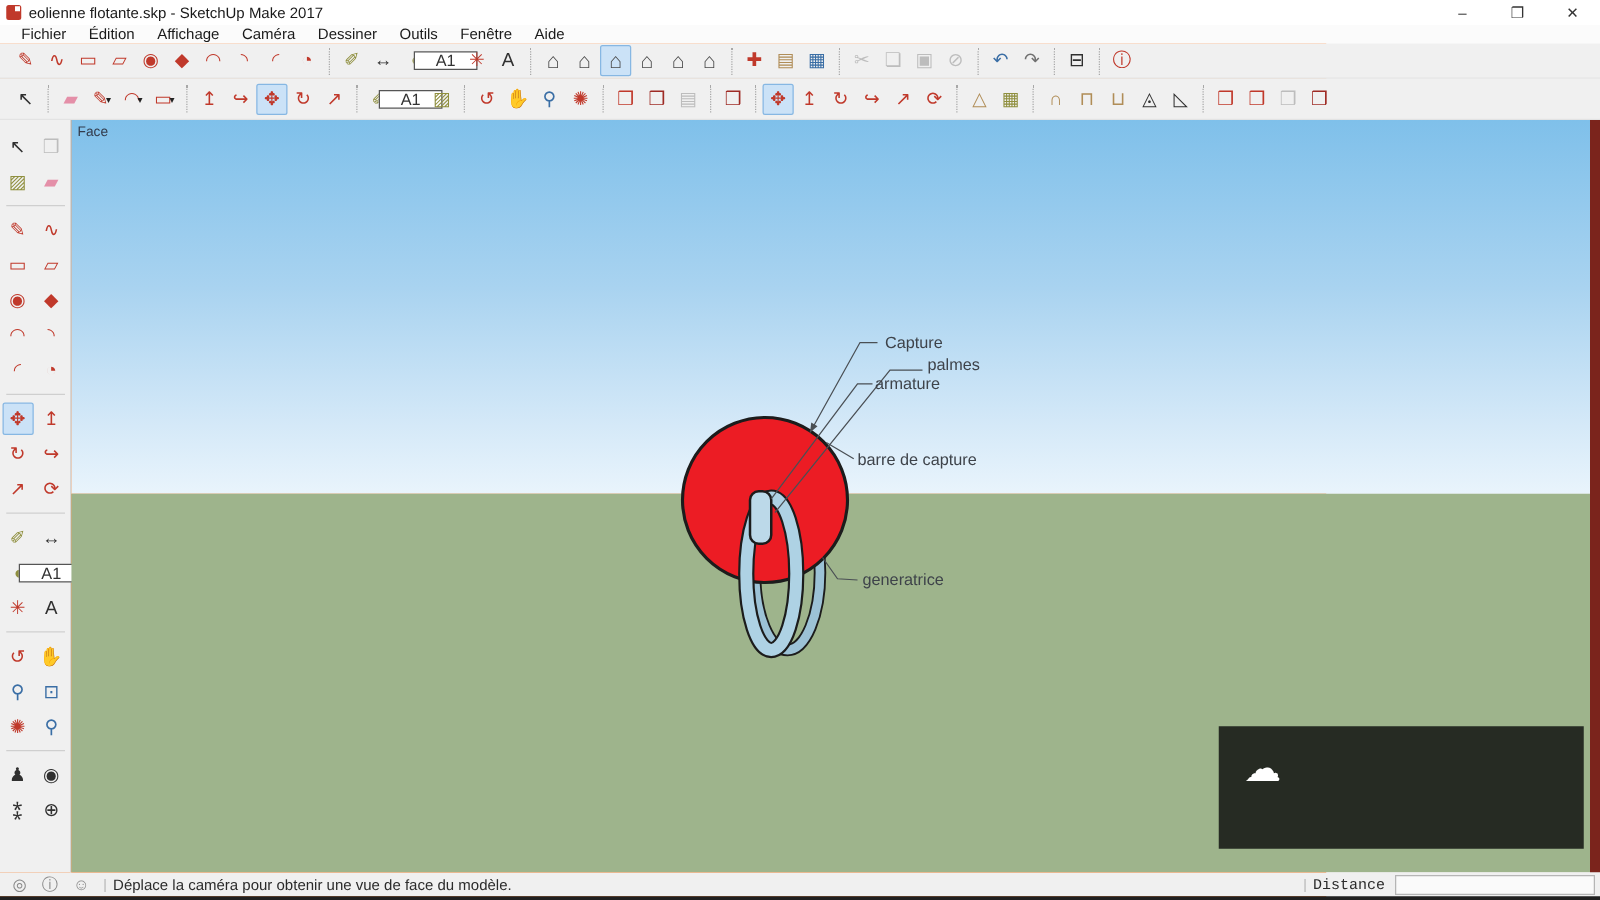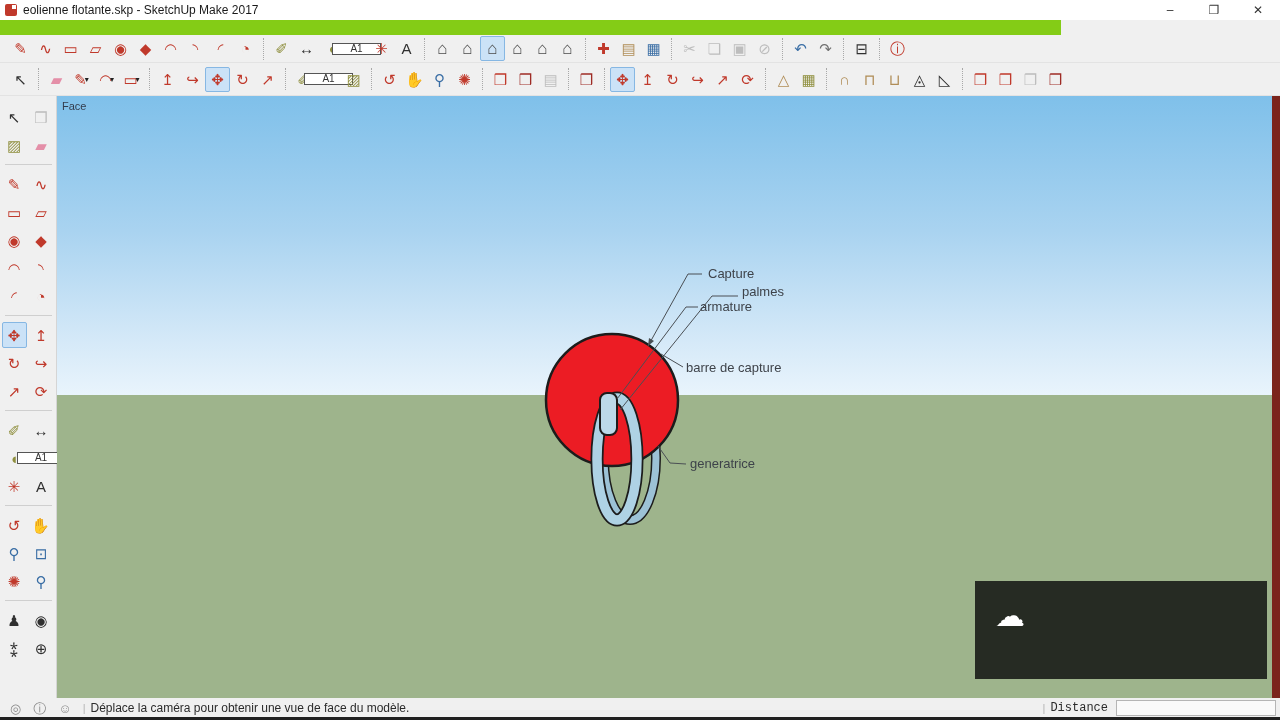--- a/index.html
+++ b/index.html
@@ -1,17 +1,17 @@
 <!DOCTYPE html>
 <html><head>
 <meta charset="utf-8">
 <style>
   * { margin:0; padding:0; box-sizing:border-box; }
   html,body { width:1280px; height:720px; overflow:hidden; font-family:"Liberation Sans", sans-serif; background:#f0f0f0; }
-  #app { position:relative; width:1061px; height:720px; background:#84cc16; }
+  #app { position:relative; width:1061px; height:720px; background:#f97316; }
 
   
   #titlebar { position:absolute; left:0; top:0; width:1280px; height:20px; background:#ffffff; display:flex; align-items:center; padding-left:5px; }
   #applogo { width:12px; height:12px; background:#c0392b; border-radius:2px; position:relative; margin-right:6px; flex:0 0 auto; }
   #applogo:after { content:""; position:absolute; right:1px; top:1px; width:4px; height:4px; background:#fff; }
   #title { font-size:12px; color:#1a1a1a; }
   .wbtns { margin-left:auto; display:flex; height:20px; }
   .wbtn { width:44px; text-align:center; font-size:12px; color:#333; line-height:20px; }
 
   
@@ -19,21 +19,21 @@
   .menu-item { font-size:12px; color:#1a1a1a; padding:0 9px; line-height:15px; }
 
   
   .toolbar { position:absolute; left:0; width:1280px; background:#f0f0f0; display:flex; align-items:center; padding-left:8px; border-bottom:1px solid #e3e3e3; }
   #row1 { top:35px; height:28px; }
   #row2 { top:63px; height:33px; }
   .tb-btn { width:25px; height:25px; display:inline-flex; align-items:center; justify-content:center; border:1px solid transparent; border-radius:2px; position:relative; flex:0 0 auto; }
   .tb-btn.active { background:#cbe2f7; border-color:#86b7e3; }
   .tb-btn.disabled .glyph { color:#bdbdbd !important; }
   .glyph { font-size:15px; line-height:1; }
-  .glyph.boxed { font-size:10px; border:1px solid #555; padding:0 17px; color:#333; background:#fff; }
+  .glyph.boxed { font-size:13px; border:1px solid #555; padding:0 17px; color:#333; background:#fff; }
   .dd { font-size:8px; color:#222; margin-left:-2px; }
   .tb-sep { border-left:1px dotted #a8a8a8; height:22px; margin:0 5px; flex:0 0 aupx; }
   .c-red { color:#c0392b; } .c-dred { color:#9e2b25; } .c-olive { color:#8f8f3e; }
   .c-grey { color:#707070; } .c-dark { color:#303030; } .c-blue { color:#3a6ea5; }
   .c-tan { color:#b08d57; } .c-pink { color:#e48fa8; }
   .c-house { color:#4a4a4a; font-size:17px; }
 
   
   #palette { position:absolute; left:0; top:96px; width:57px; height:602px; background:#f0f0f0; border-right:1px solid #d5d5d5; display:grid; grid-template-columns:26px 26px; gap:2px 1px; justify-content:center; align-content:start; padding-top:8px; }
   #palette .tb-btn { width:25px; height:26px; }
@@ -74,20 +74,30 @@
   <div id="titlebar">
     <span id="applogo"></span>
     <span id="title">eolienne flotante.skp - SketchUp Make 2017</span>
     <span class="wbtns">
       <span class="wbtn">–</span>
       <span class="wbtn">❐</span>
       <span class="wbtn">✕</span>
     </span>
   </div>
 
+  <div id="menubar">
+      <span class="menu-item">Fichier</span>
+      <span class="menu-item">Édition</span>
+      <span class="menu-item">Affichage</span>
+      <span class="menu-item">Caméra</span>
+      <span class="menu-item">Dessiner</span>
+      <span class="menu-item">Outils</span>
+      <span class="menu-item">Fenêtre</span>
+      <span class="menu-item">Aide</span>
+    </div>
 
   <div class="toolbar" id="row1">
       <span class="tb-btn">
         <span class="glyph c-red">✎</span>
       </span>
       <span class="tb-btn">
         <span class="glyph c-red">∿</span>
       </span>
       <span class="tb-btn">
         <span class="glyph c-red">▭</span>

